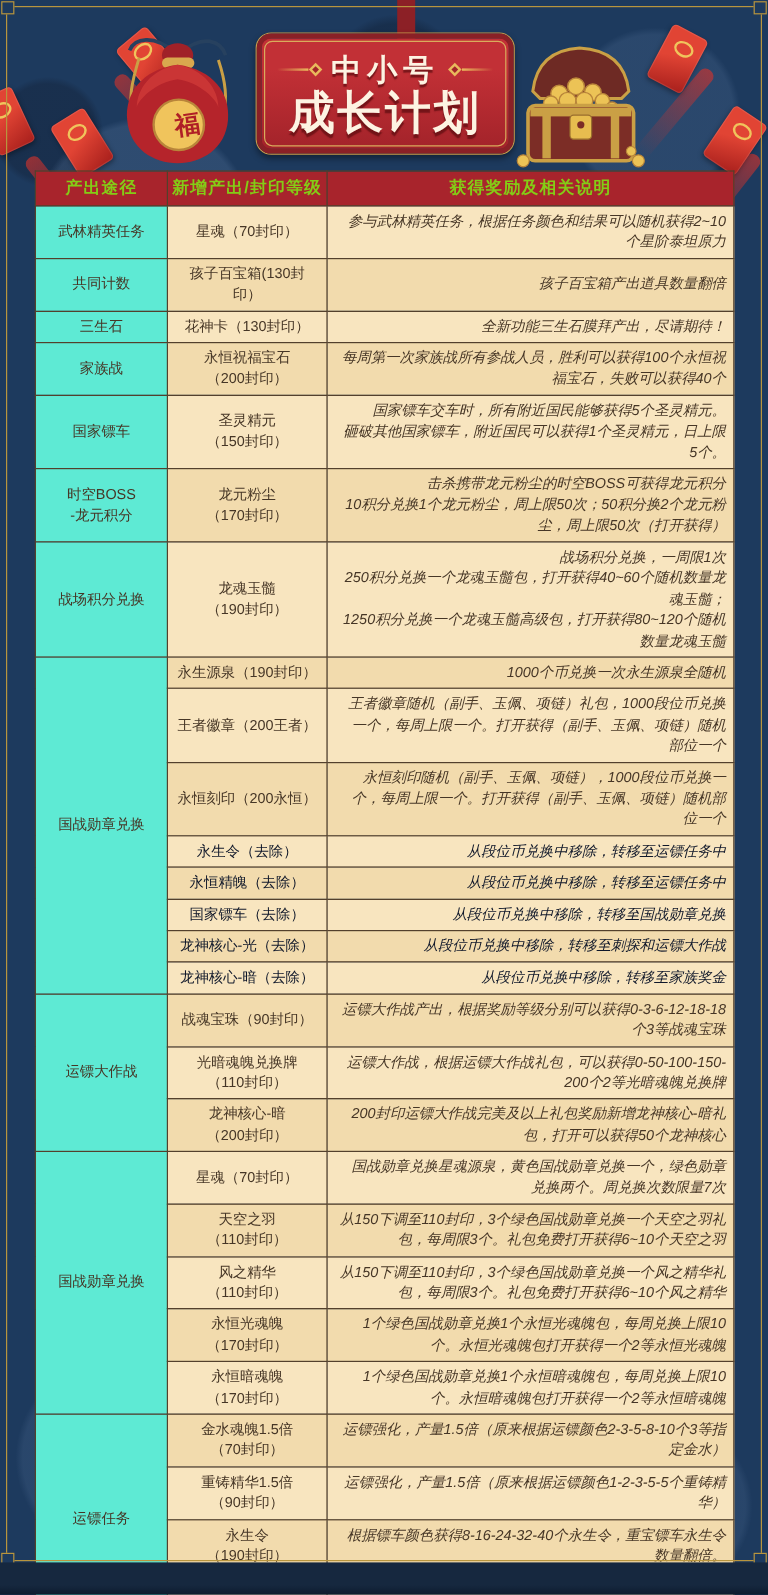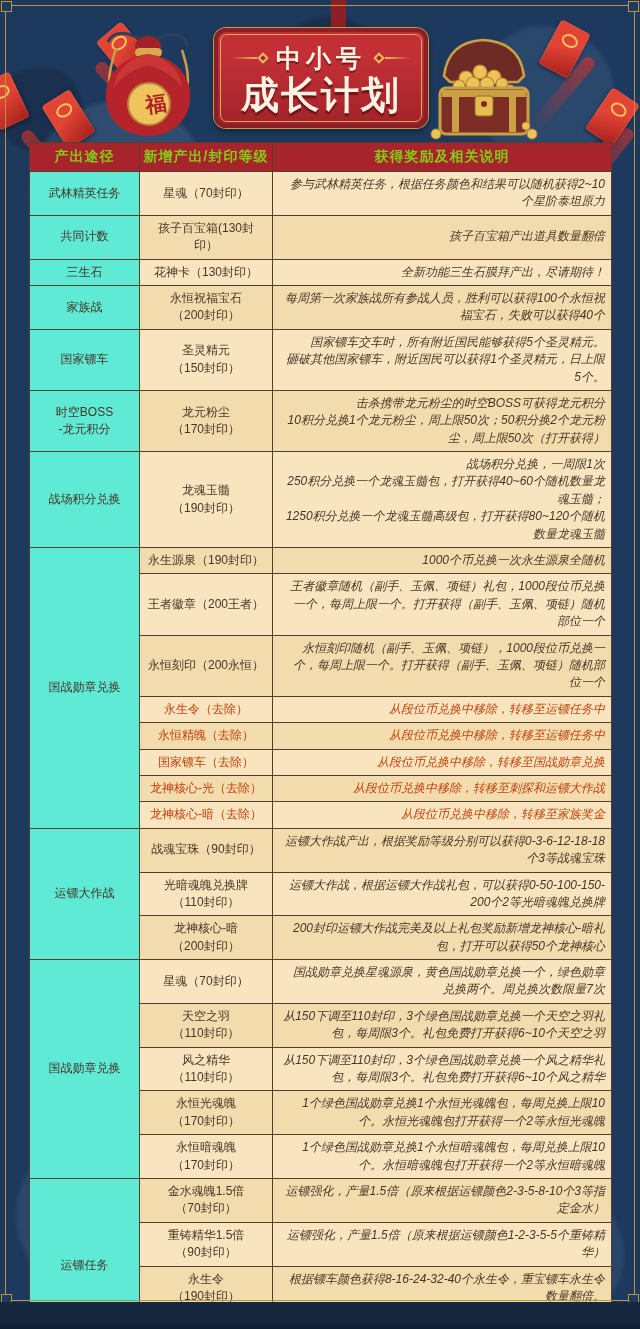--- a/index.html
+++ b/index.html
@@ -86,21 +86,21 @@
     padding:5px 2px;letter-spacing:1px;
   }
   td{
     font-size:12px;line-height:1.45;color:#463626;
     padding:4px 6px;vertical-align:middle;white-space:pre-line;
   }
   .col-channel{width:110px;text-align:center;background:#5eead4;}
   .col-item{width:133px;text-align:center;background:#f8e5bf;}
   .col-desc{width:339px;text-align:right;background:#f8e5bf;padding-left:10px;font-style:italic;}
   tr.alt .col-item, tr.alt .col-desc{background:#f2dbad;}
-  tr.removed .col-item, tr.removed .col-desc{color:#c2410c;}
+  tr.removed .col-item, tr.removed .col-desc{color:#0f172a;}
 </style>
 </head>
 <body>
 
 <div class="bg-pattern"></div>
 
 <div class="header">
   <div class="top-ribbon"></div>
 
   <div class="streak" style="left:122px;top:52px;transform:rotate(-42deg);"></div>

